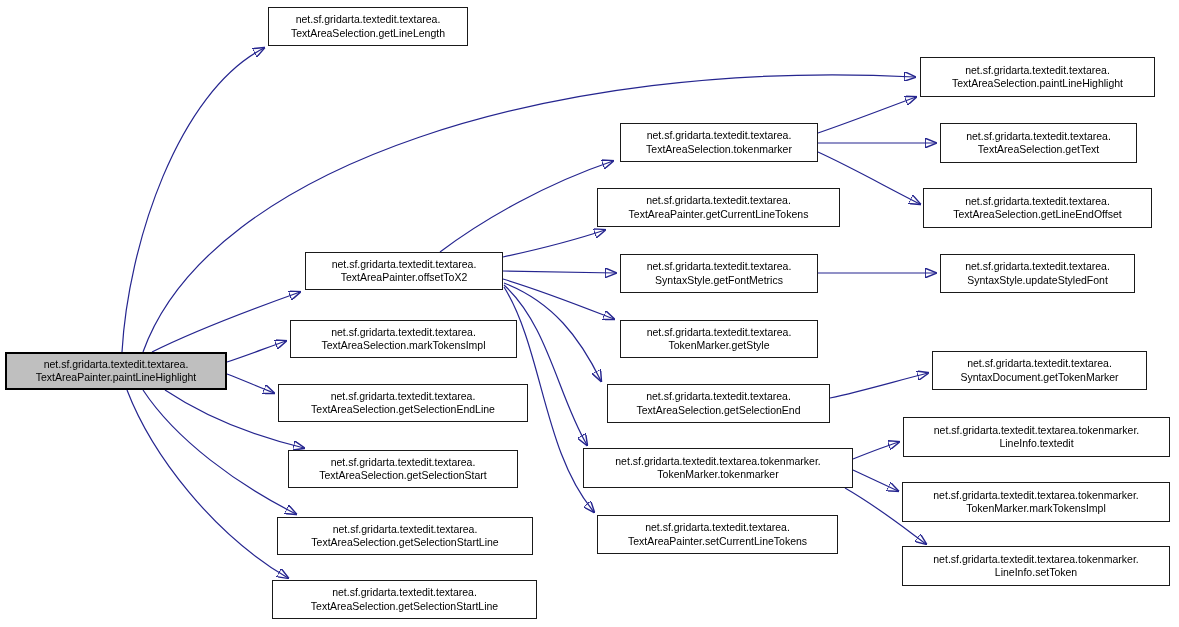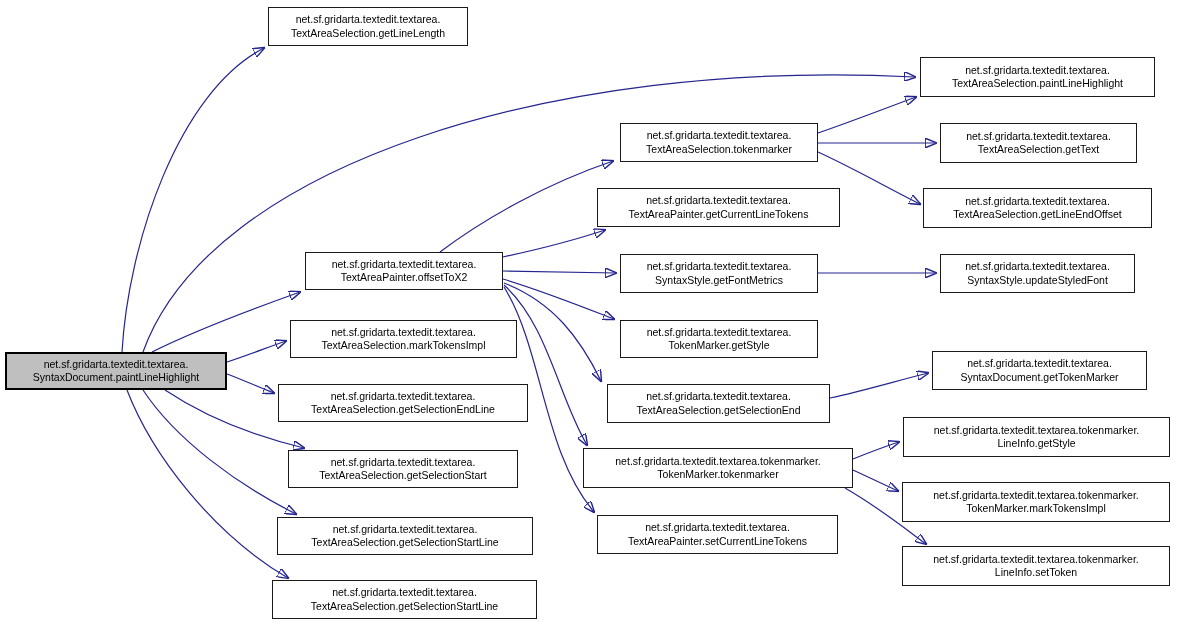--- a/index.html
+++ b/index.html
@@ -81,21 +81,21 @@
     <path d="M818,152 C853,168 888,188 920,204" marker-end="url(#arrow)"></path>
     <path d="M818,273 L936,273" marker-end="url(#arrow)"></path>
     <path d="M830,398 C863,391 896,381 928,373" marker-end="url(#arrow)"></path>
     <path d="M853,459 C868,453 883,447 899,442" marker-end="url(#arrow)"></path>
     <path d="M853,470 C868,477 883,484 898,491" marker-end="url(#arrow)"></path>
     <path d="M845,488 C878,507 899,524 926,544" marker-end="url(#arrow)"></path>
   </svg>
 
   <div class="node root" id="n0">
     <span>net.sf.gridarta.textedit.textarea.</span>
-    <span>SyntaxDocument.paintLineHighlight</span>
+    <span>TextAreaPainter.paintLineHighlight</span>
   </div>
   <div class="node" id="n1">
     <span>net.sf.gridarta.textedit.textarea.</span>
     <span>TextAreaSelection.getLineLength</span>
   </div>
   <div class="node" id="n2">
     <span>net.sf.gridarta.textedit.textarea.</span>
     <span>TextAreaPainter.offsetToX2</span>
   </div>
   <div class="node" id="n3">
@@ -161,21 +161,21 @@
   <div class="node" id="n18">
     <span>net.sf.gridarta.textedit.textarea.</span>
     <span>SyntaxStyle.updateStyledFont</span>
   </div>
   <div class="node" id="n19">
     <span>net.sf.gridarta.textedit.textarea.</span>
     <span>SyntaxDocument.getTokenMarker</span>
   </div>
   <div class="node" id="n20">
     <span>net.sf.gridarta.textedit.textarea.tokenmarker.</span>
-    <span>LineInfo.getStyle</span>
+    <span>LineInfo.textedit</span>
   </div>
   <div class="node" id="n21">
     <span>net.sf.gridarta.textedit.textarea.tokenmarker.</span>
     <span>TokenMarker.markTokensImpl</span>
   </div>
   <div class="node" id="n22">
     <span>net.sf.gridarta.textedit.textarea.tokenmarker.</span>
     <span>LineInfo.setToken</span>
   </div>
 

